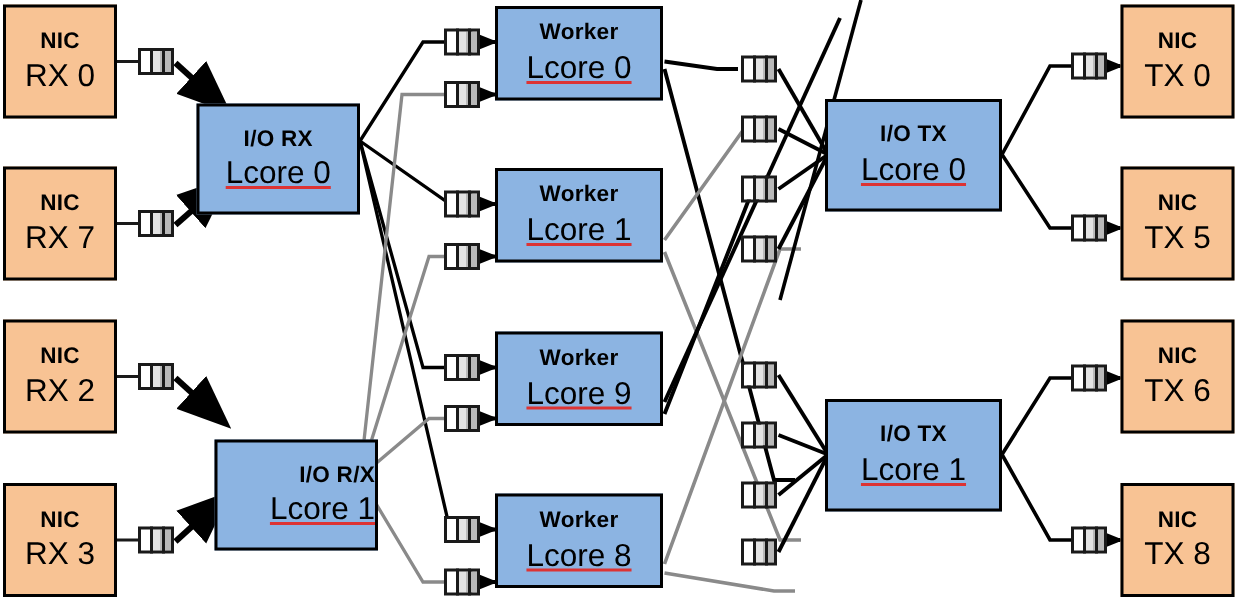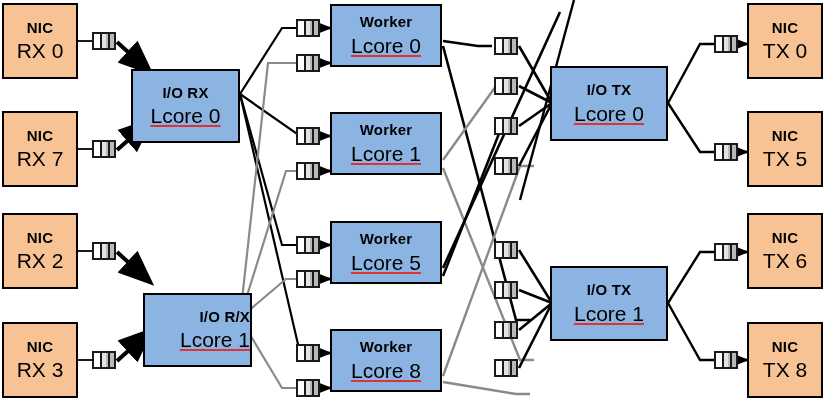--- a/index.html
+++ b/index.html
@@ -166,21 +166,21 @@
   <div class="box core worker" style="left:330px;top:4px;">
     <span class="t1">Worker</span>
     <span class="t2">Lcore 0</span>
   </div>
   <div class="box core worker" style="left:330px;top:112px;">
     <span class="t1">Worker</span>
     <span class="t2">Lcore 1</span>
   </div>
   <div class="box core worker" style="left:330px;top:221px;">
     <span class="t1">Worker</span>
-    <span class="t2">Lcore 5</span>
+    <span class="t2">Lcore 9</span>
   </div>
   <div class="box core worker" style="left:330px;top:329px;">
     <span class="t1">Worker</span>
     <span class="t2">Lcore 8</span>
   </div>
 
   <div class="box core iotx" style="left:550px;top:66px;">
     <span class="t1">I/O TX</span>
     <span class="t2">Lcore 0</span>
   </div>

